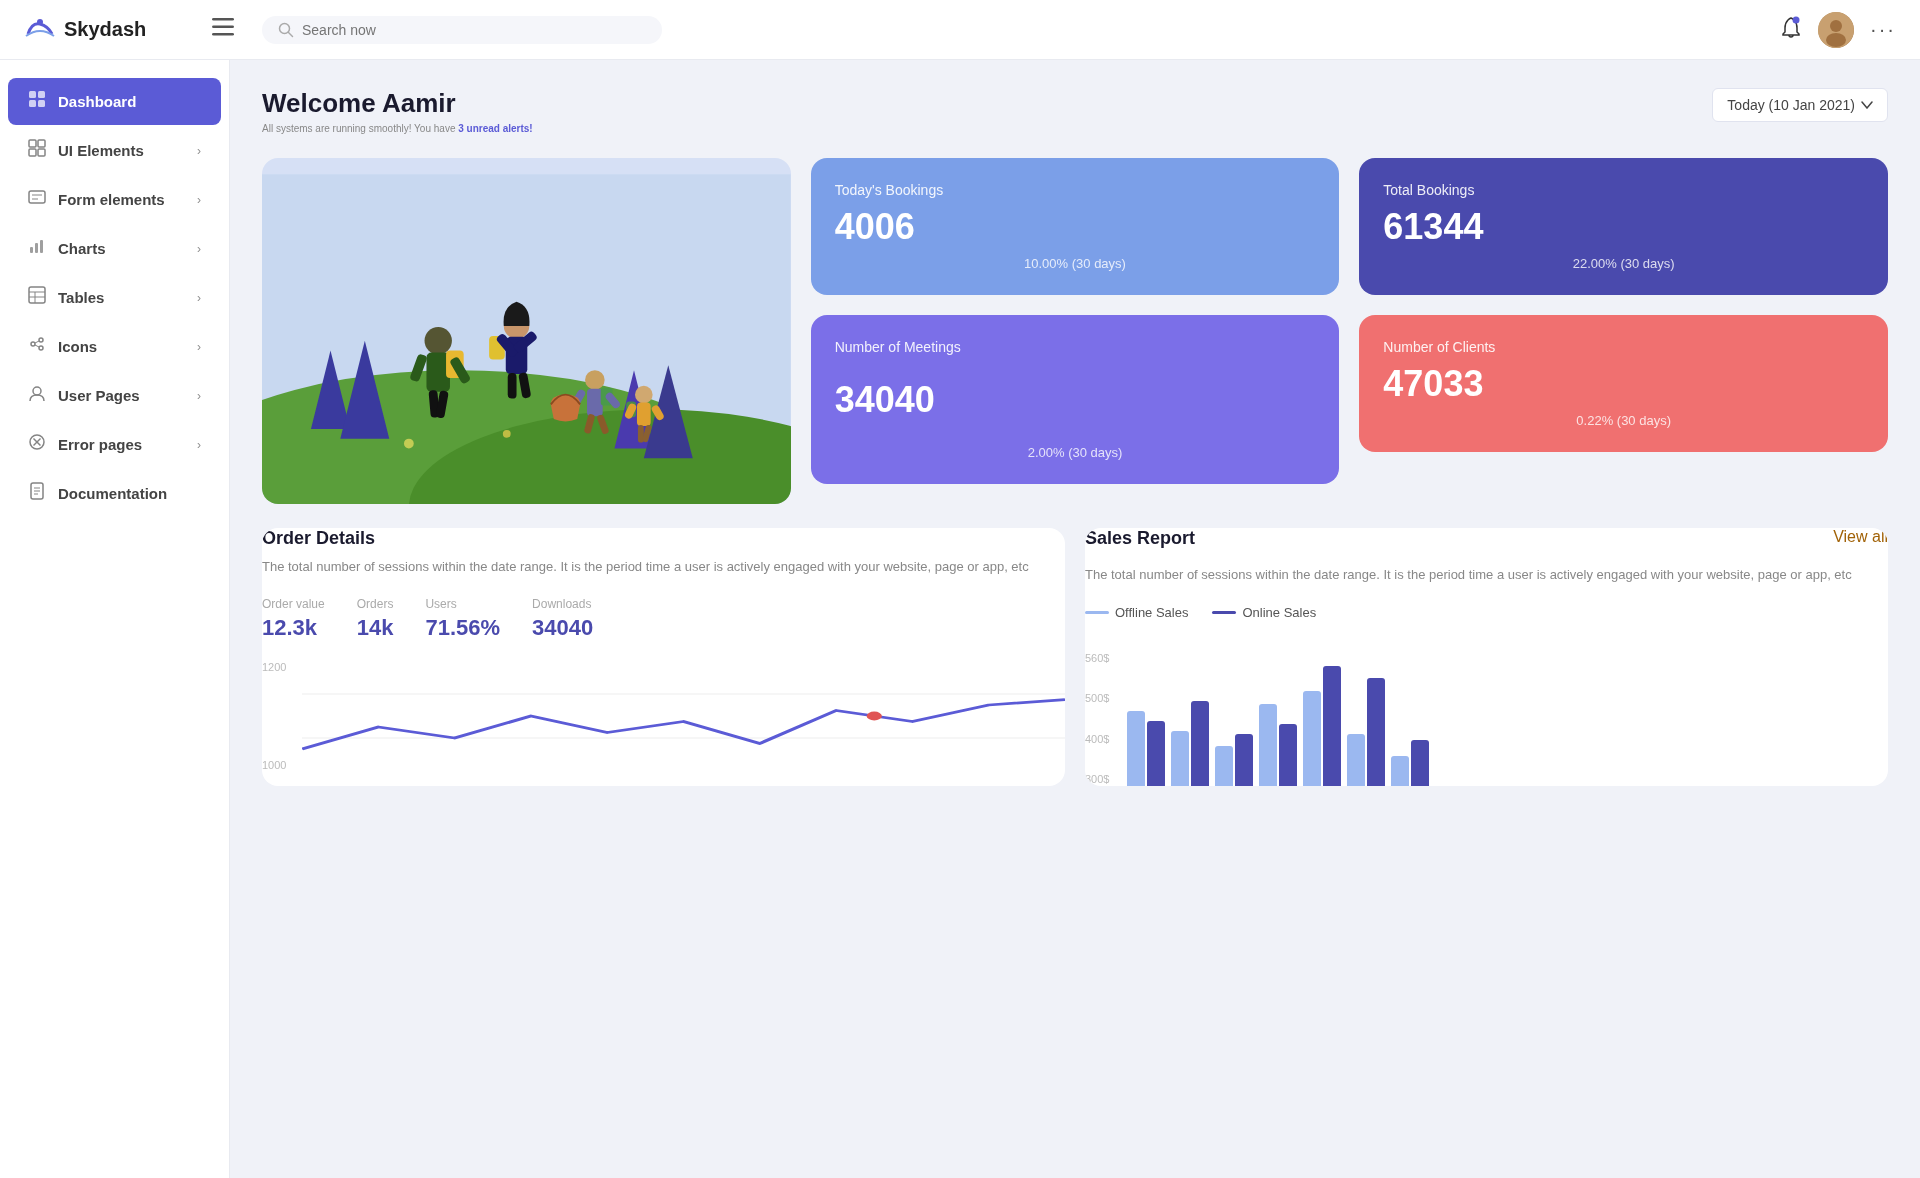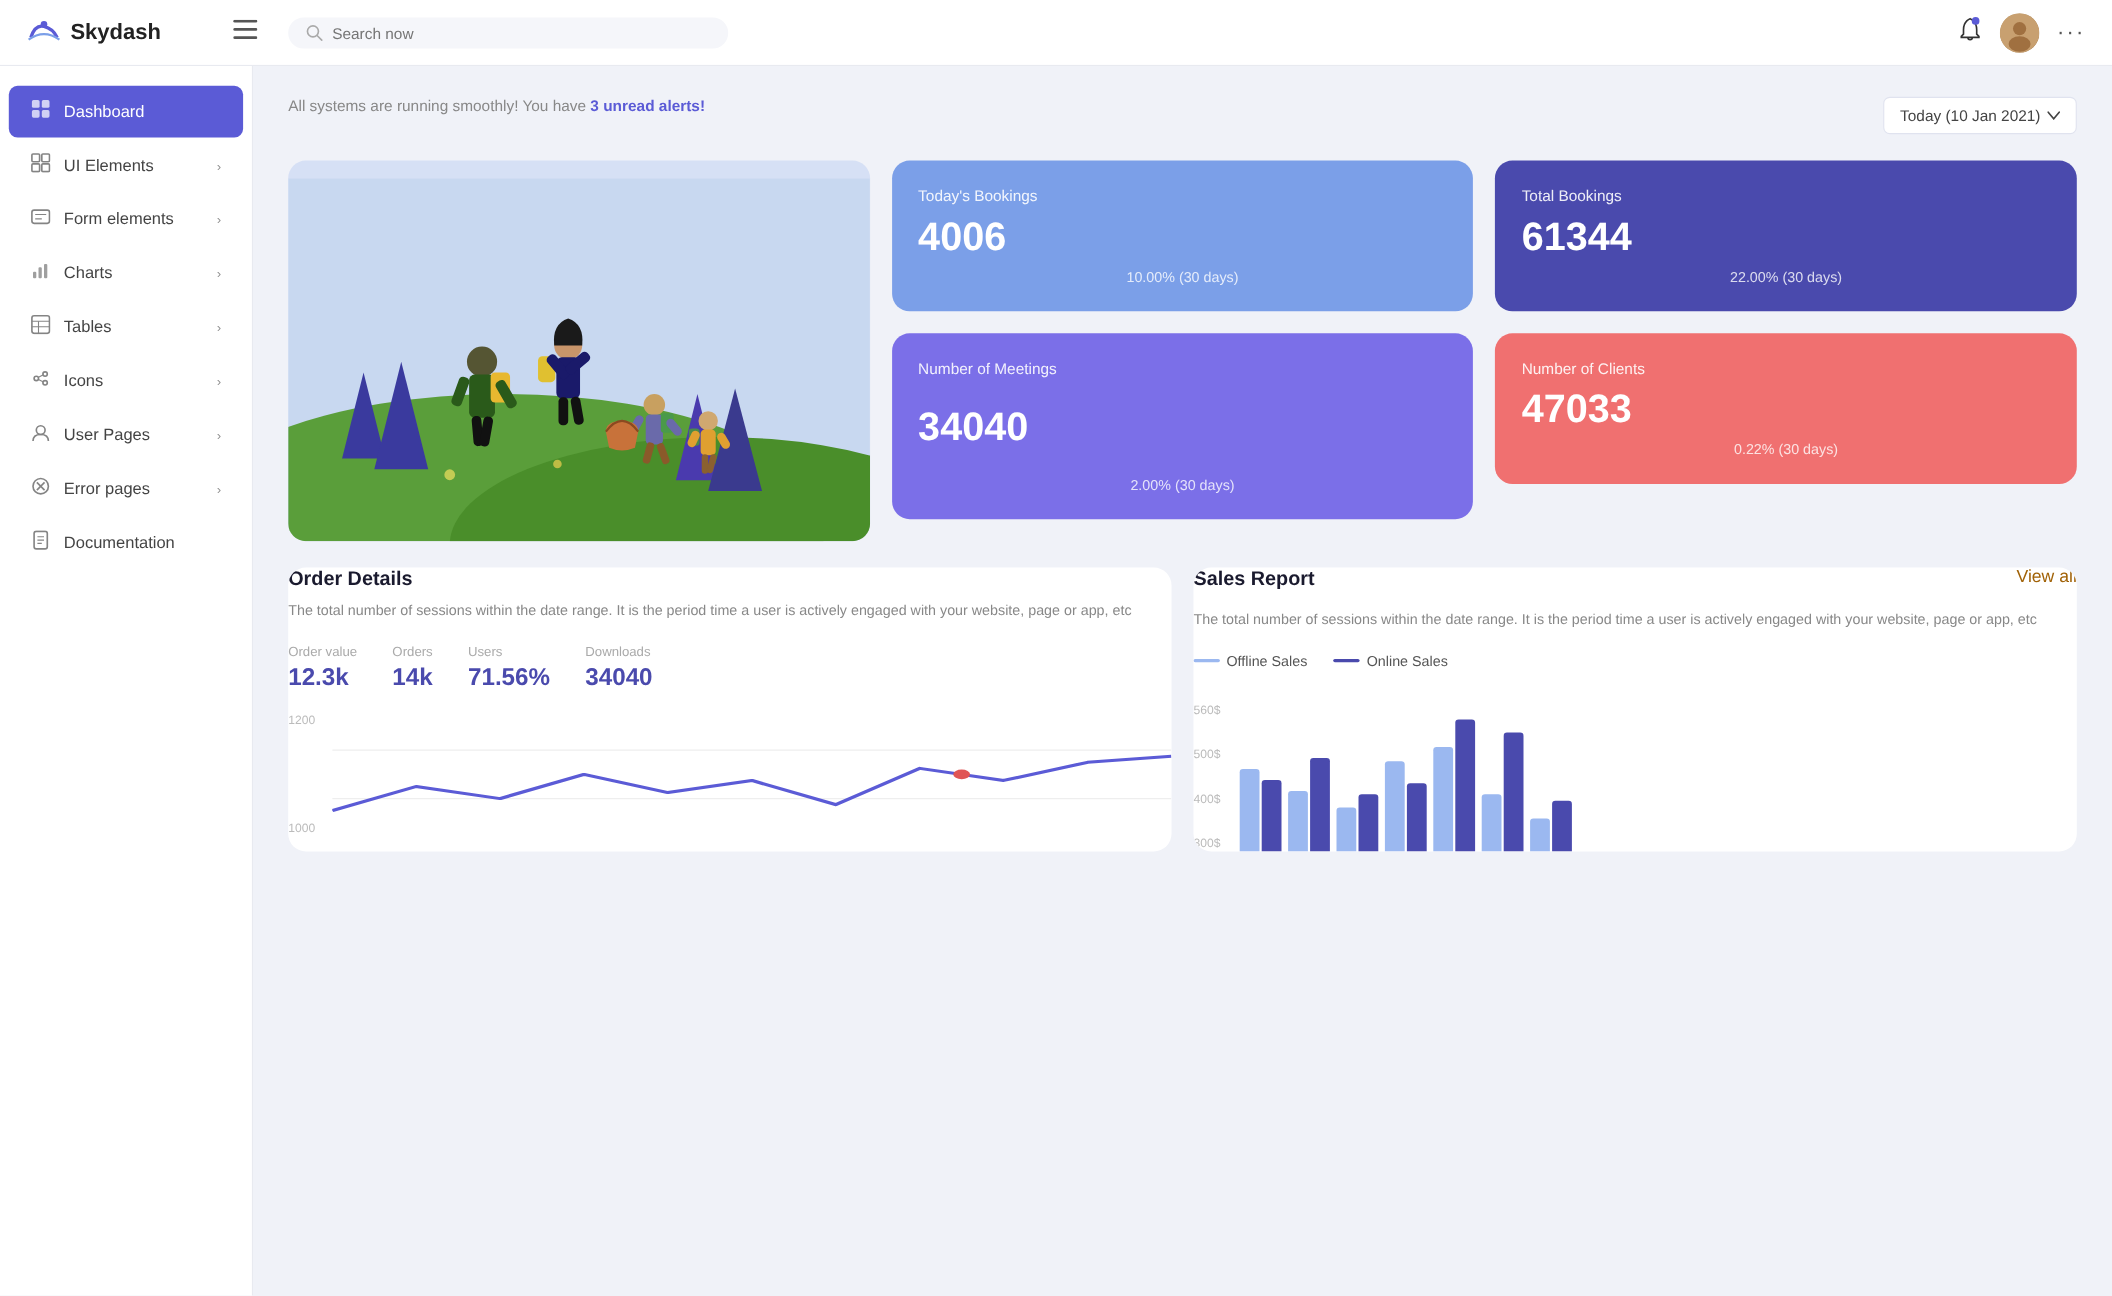--- a/index.html
+++ b/index.html
@@ -94,21 +94,21 @@
       gap: 12px;
       border-radius: 6px;
       margin: 2px 8px;
     }
     .sidebar-item.active {
       background: #5b5bd6;
       color: #fff;
       border-radius: 8px;
     }
     .sidebar-item .s-icon { font-size: 18px; opacity: 0.8; }
-    .sidebar-item .s-label { flex: 1; font-weight: 400; }
+    .sidebar-item .s-label { flex: 1; font-weight: 700; }
     .sidebar-item .s-arrow { font-size: 12px; opacity: 0.6; }
 
     
     .content {
       flex: 1;
       overflow-y: auto;
       padding: 28px 32px;
       background: #f0f2f8;
     }
 
@@ -119,21 +119,21 @@
       align-items: flex-start;
       margin-bottom: 24px;
     }
     .welcome-title {
       font-size: 26px;
       font-weight: 700;
       color: #1a1a2e;
       margin-bottom: 4px;
     }
     .welcome-sub {
-      font-size: 14px;
+      font-size: 10px;
       color: #888;
     }
     .welcome-sub .alert-link {
       color: #5b5bd6;
       font-weight: 600;
     }
     .date-dropdown {
       display: flex;
       align-items: center;
       gap: 6px;
@@ -418,20 +418,21 @@
         </svg>
       </span>
       <span class="s-label">Documentation</span>
     </div>
   </aside>
 
   <main class="content">
 
     <div class="content-header">
       <div>
+        <div class="welcome-title">Welcome Aamir</div>
         <div class="welcome-sub">
           <span>All systems are running smoothly! You have </span>
           <span class="alert-link">3 unread alerts!</span>
         </div>
       </div>
       <div class="date-dropdown">
         <span>Today (10 Jan 2021)</span>
         <svg width="12" height="8" viewBox="0 0 12 8" fill="none">
           <path d="M1 1L6 7L11 1" stroke="#444" stroke-width="1.5" stroke-linecap="round"></path>
         </svg>

